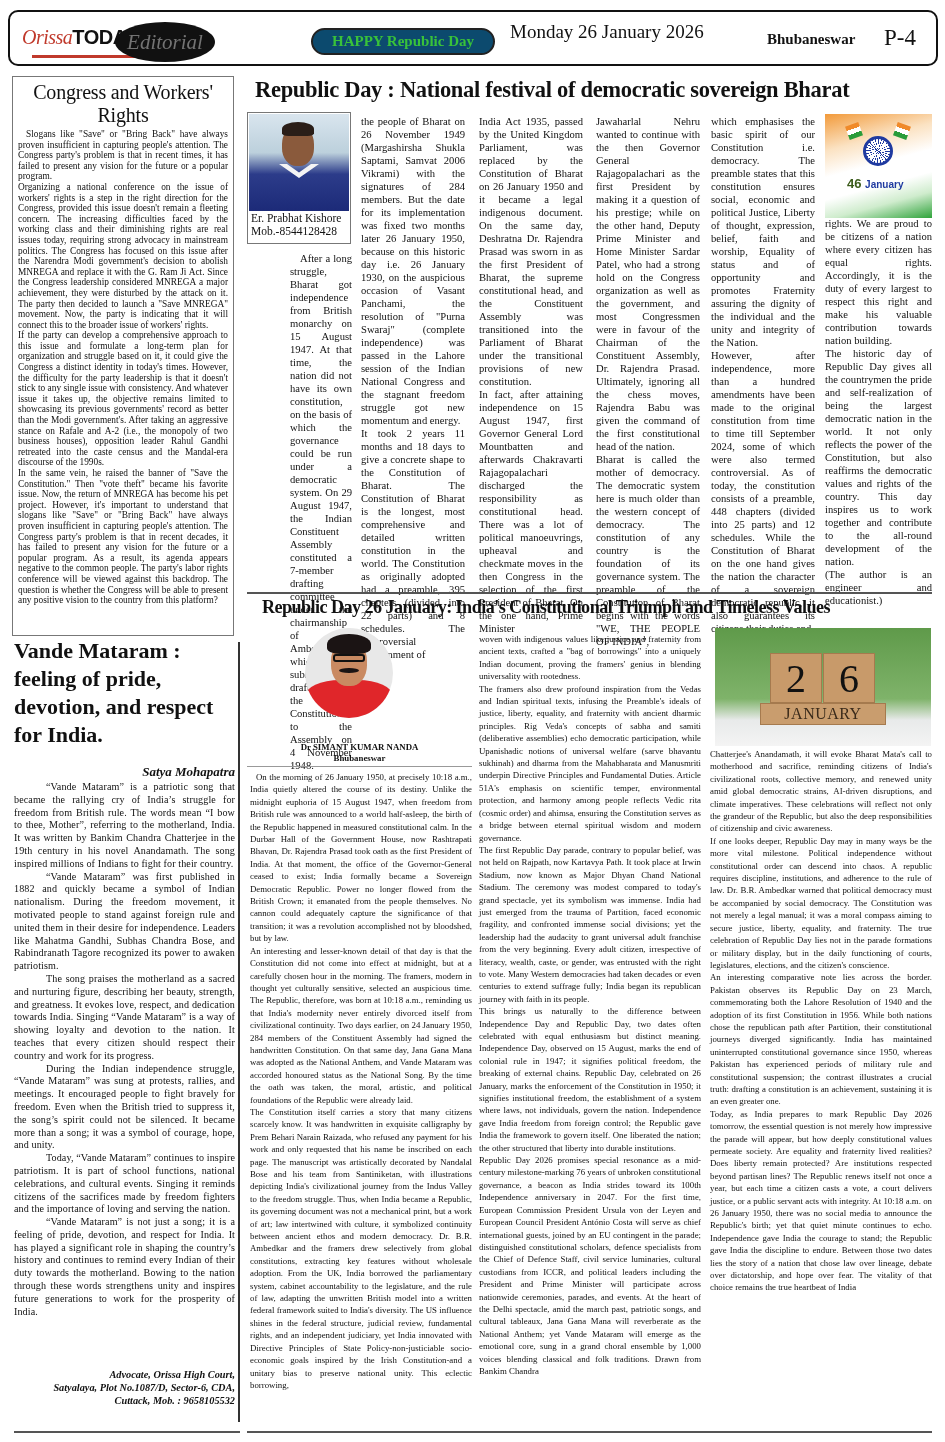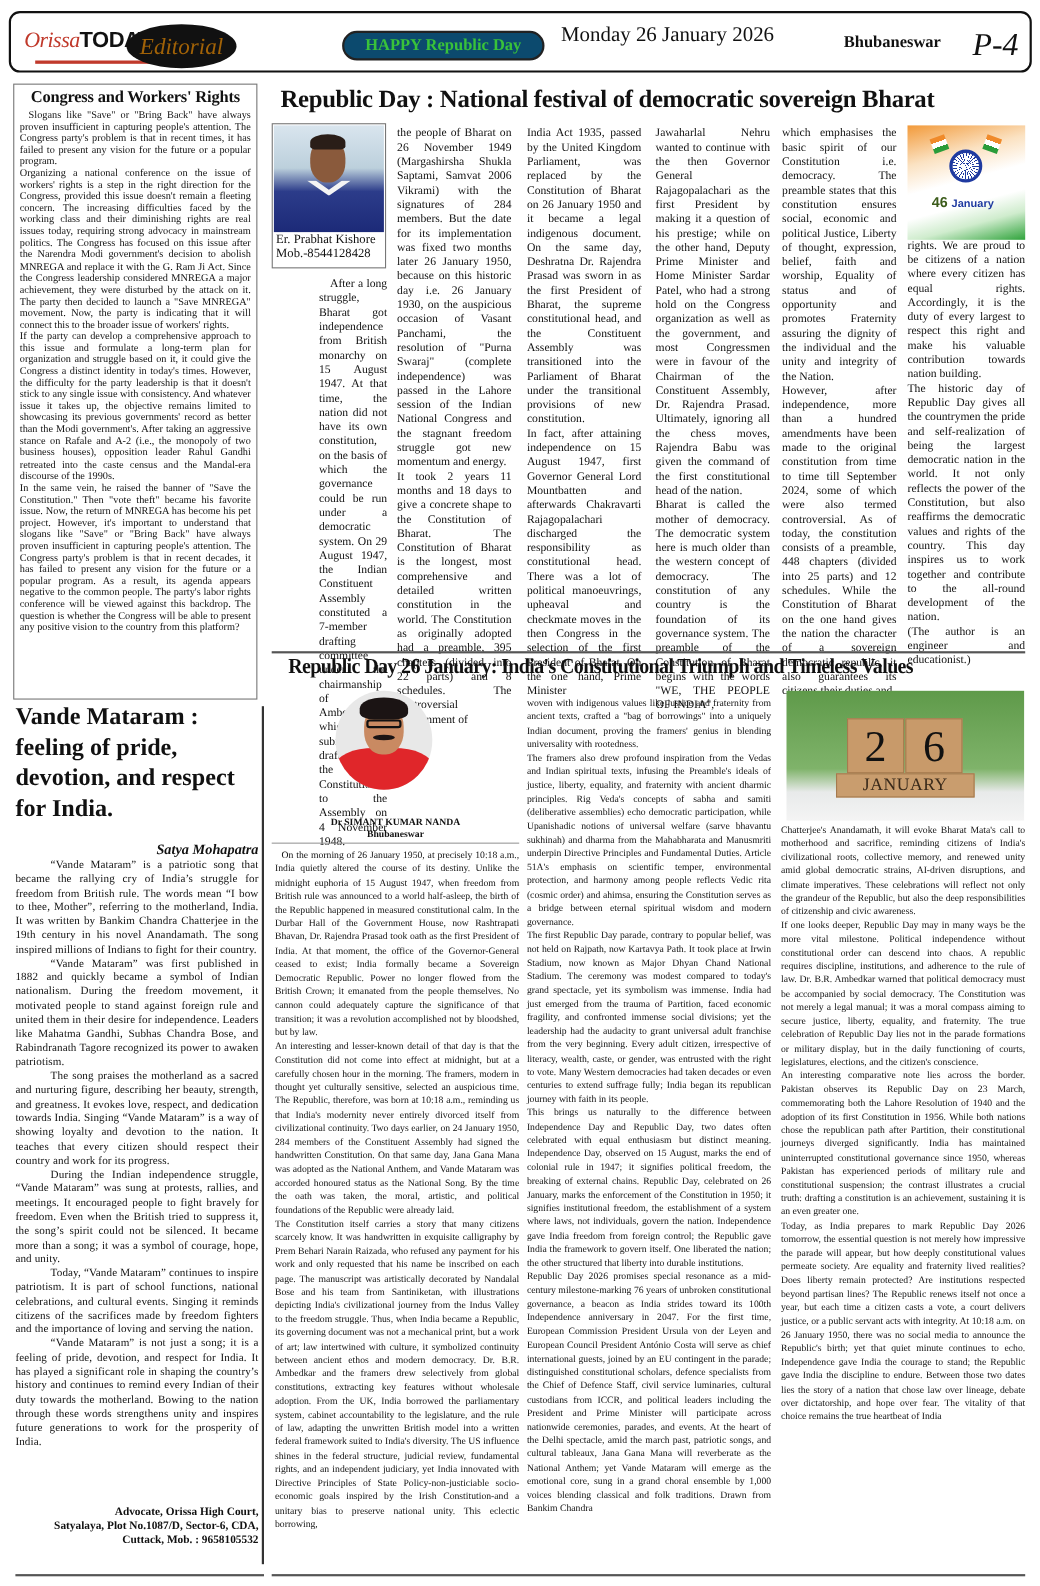--- a/index.html
+++ b/index.html
@@ -8,30 +8,30 @@
   .abs { position: absolute; }
   p { text-align: justify; }
 
   
   #masthead { left: 8px; top: 10px; width: 930px; height: 56px; border: 2.5px solid #111; border-radius: 10px; background: #fff; }
   #logo { left: 12px; top: 14px; width: 140px; height: 36px; }
   #logo .brand { font-family: "Liberation Sans", sans-serif; font-weight: bold; font-size: 20px; letter-spacing: -0.5px; color: #111; }
   #logo .brand .o { color: #c0392b; font-style: italic; font-weight: normal; font-family: "Liberation Serif", serif; }
   #logo .bar { position: absolute; left: 10px; top: 29px; width: 128px; height: 3px; background: #c0392b; }
   #section-pill { left: 105px; top: 10px; width: 100px; height: 40px; background: #111; border-radius: 50%; display: flex; align-items: center; justify-content: center; }
-  #section-pill span { color: #a16207; font-style: italic; font-size: 21px; font-family: "Liberation Serif", serif; }
+  #section-pill span { color: #737373; font-style: italic; font-size: 21px; font-family: "Liberation Serif", serif; }
   #greet-pill { left: 301px; top: 16px; width: 184px; height: 27px; background: #0c4a6e; border: 2px solid #222; border-radius: 14px; display: flex; align-items: center; justify-content: center; }
   #greet-pill span { color: #39c23a; font-weight: bold; font-size: 15px; }
   #date { left: 500px; top: 9px; font-weight: normal; font-size: 19px; }
   #city { left: 757px; top: 19px; font-weight: bold; font-size: 15px; }
-  #pageno { left: 874px; top: 13px; font-size: 29px; font-style: italic; }
+  #pageno { left: 874px; top: 13px; font-size: 23px; }
 
   
   #congress { left: 12px; top: 76px; width: 222px; height: 560px; border: 1.5px solid #777; padding: 3px 5px; }
-  #congress h2 { text-align: center; font-size: 15px; font-weight: bold; margin: 1px 0 2px; letter-spacing: -0.2px; }
+  #congress h2 { text-align: center; font-size: 20px; font-weight: normal; margin: 1px 0 2px; letter-spacing: -0.2px; }
   #congress p { font-size: 9.35px; line-height: 10.6px; }
   #congress p.first { text-indent: 8px; }
 
   
   #hl1 { left: 255px; top: 77px; font-size: 22.5px; font-weight: bold; letter-spacing: -0.3px; white-space: nowrap; }
 
   
   #author1 { left: 247px; top: 112px; width: 104px; height: 132px; border: 1px solid #777; }
   #author1 .photo { width: 100px; height: 97px; margin: 1px; background: linear-gradient(180deg,#d9e5ee 0%,#bcd0dc 40%,#2c3c8a 62%,#1c2a78 100%); position: relative; overflow: hidden; }
   #author1 .photo .head { position: absolute; left: 33px; top: 12px; width: 32px; height: 40px; border-radius: 45%; background: #8a5a3c; }
@@ -60,21 +60,21 @@
 
   
   #hl2 { left: 262px; top: 596px; font-size: 19.5px; font-weight: bold; letter-spacing: -0.6px; white-space: nowrap; transform: scaleX(0.93); transform-origin: left; }
 
   
   #vm-border { left: 238px; top: 642px; width: 1.5px; height: 780px; background: #333; }
   #vm-title { left: 14px; top: 637px; width: 220px; text-align: left; font-size: 22px; font-weight: bold; line-height: 28px; }
   #vm-author { left: 14px; top: 764px; width: 221px; text-align: right; font-style: italic; font-weight: bold; font-size: 13px; }
   #vm-body { left: 14px; top: 781px; width: 221px; font-size: 10.1px; line-height: 12.8px; }
   #vm-body p { text-indent: 32px; letter-spacing: 0.1px; }
-  #vm-sign { left: 14px; top: 1368px; width: 221px; text-align: right; font-weight: bold; font-size: 10.3px; line-height: 13px; }
+  #vm-sign { left: 14px; top: 1368px; width: 221px; text-align: right; font-style: italic; font-weight: bold; font-size: 10.3px; line-height: 13px; }
   #hr-vm { left: 14px; top: 1431px; width: 226px; }
 
   
   #author2 { left: 285px; top: 628px; width: 120px; height: 110px; }
   #author2 .circle { position: absolute; left: 20px; top: 0px; width: 88px; height: 90px; border-radius: 50%; background: #e8e8e8; overflow: hidden; }
   #author2 .circle .shirt { position: absolute; left: 0; top: 52px; width: 88px; height: 40px; background: #e0262a; border-radius: 40% 40% 0 0; }
   #author2 .circle .face { position: absolute; left: 26px; top: 12px; width: 36px; height: 46px; border-radius: 45%; background: #c98a62; }
   #author2 .circle .hair { position: absolute; left: 22px; top: 6px; width: 44px; height: 20px; border-radius: 50% 50% 30% 30%; background: #1b1414; }
   #author2 .circle .glasses { position: absolute; left: 28px; top: 26px; width: 32px; height: 8px; border: 2px solid #111; border-radius: 3px; }
   #author2 .circle .mous { position: absolute; left: 34px; top: 40px; width: 20px; height: 5px; background: #1b1414; border-radius: 50%; }

